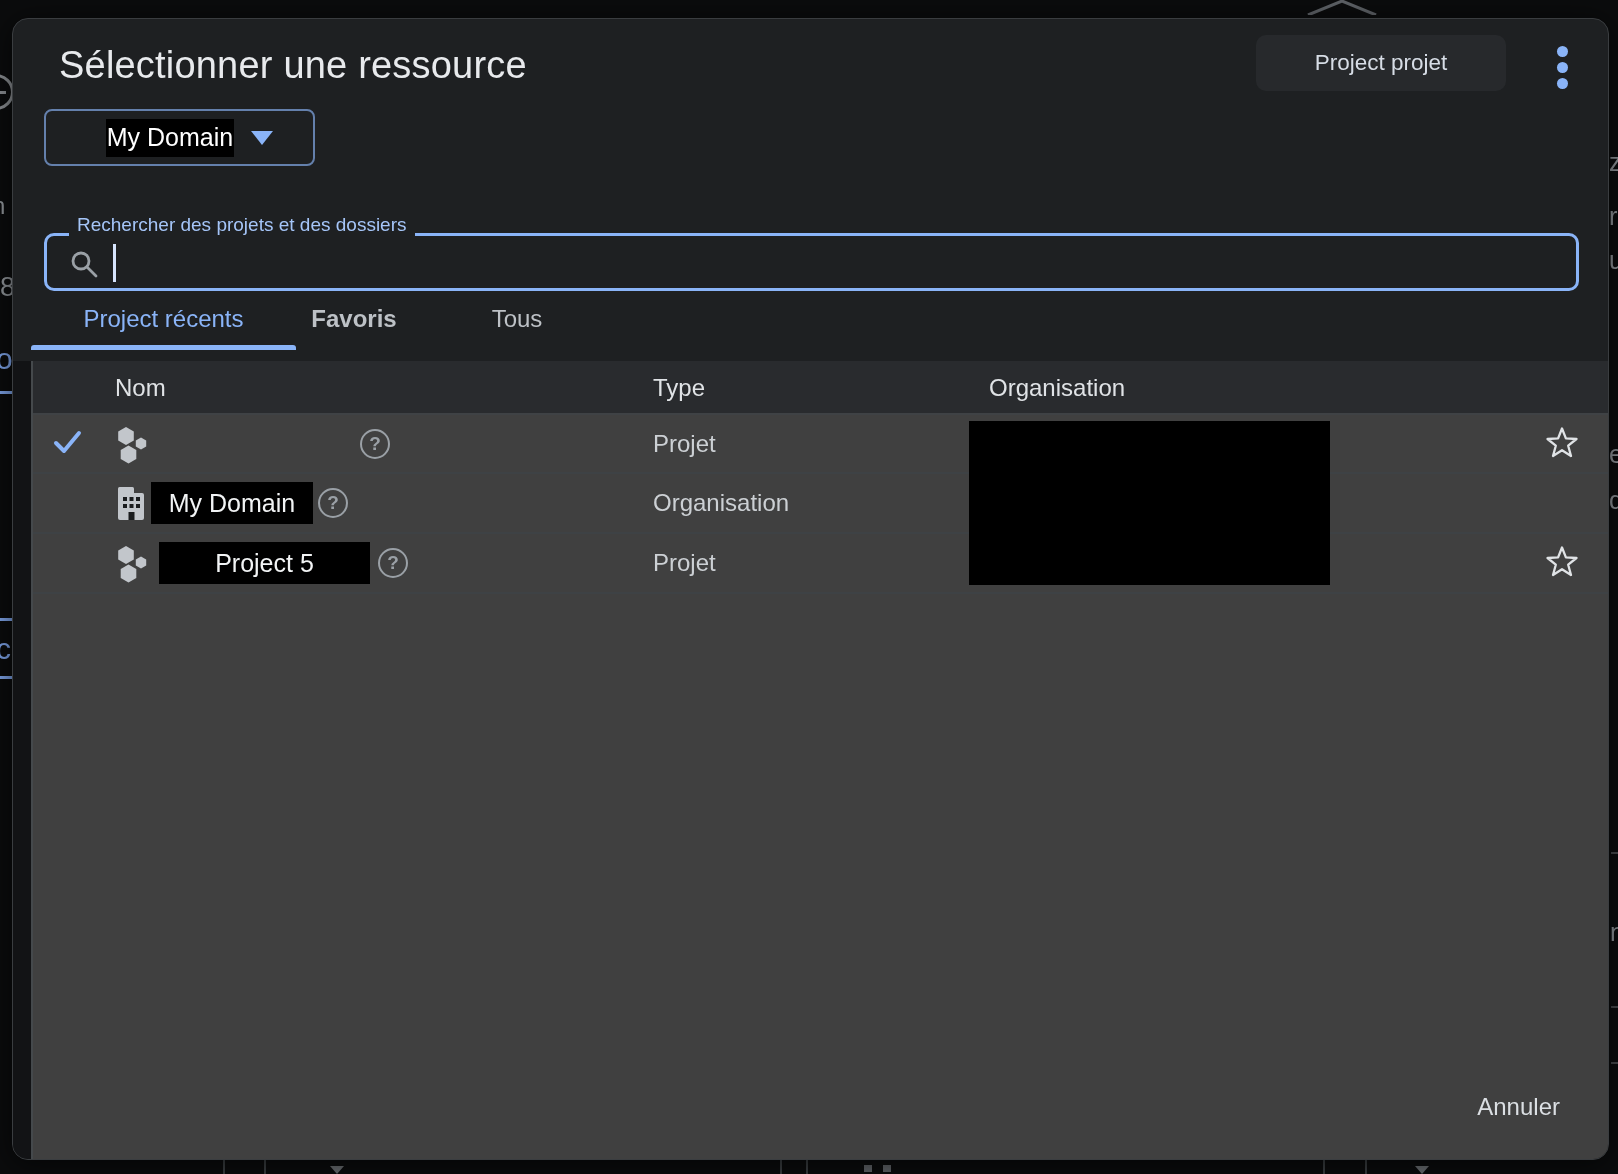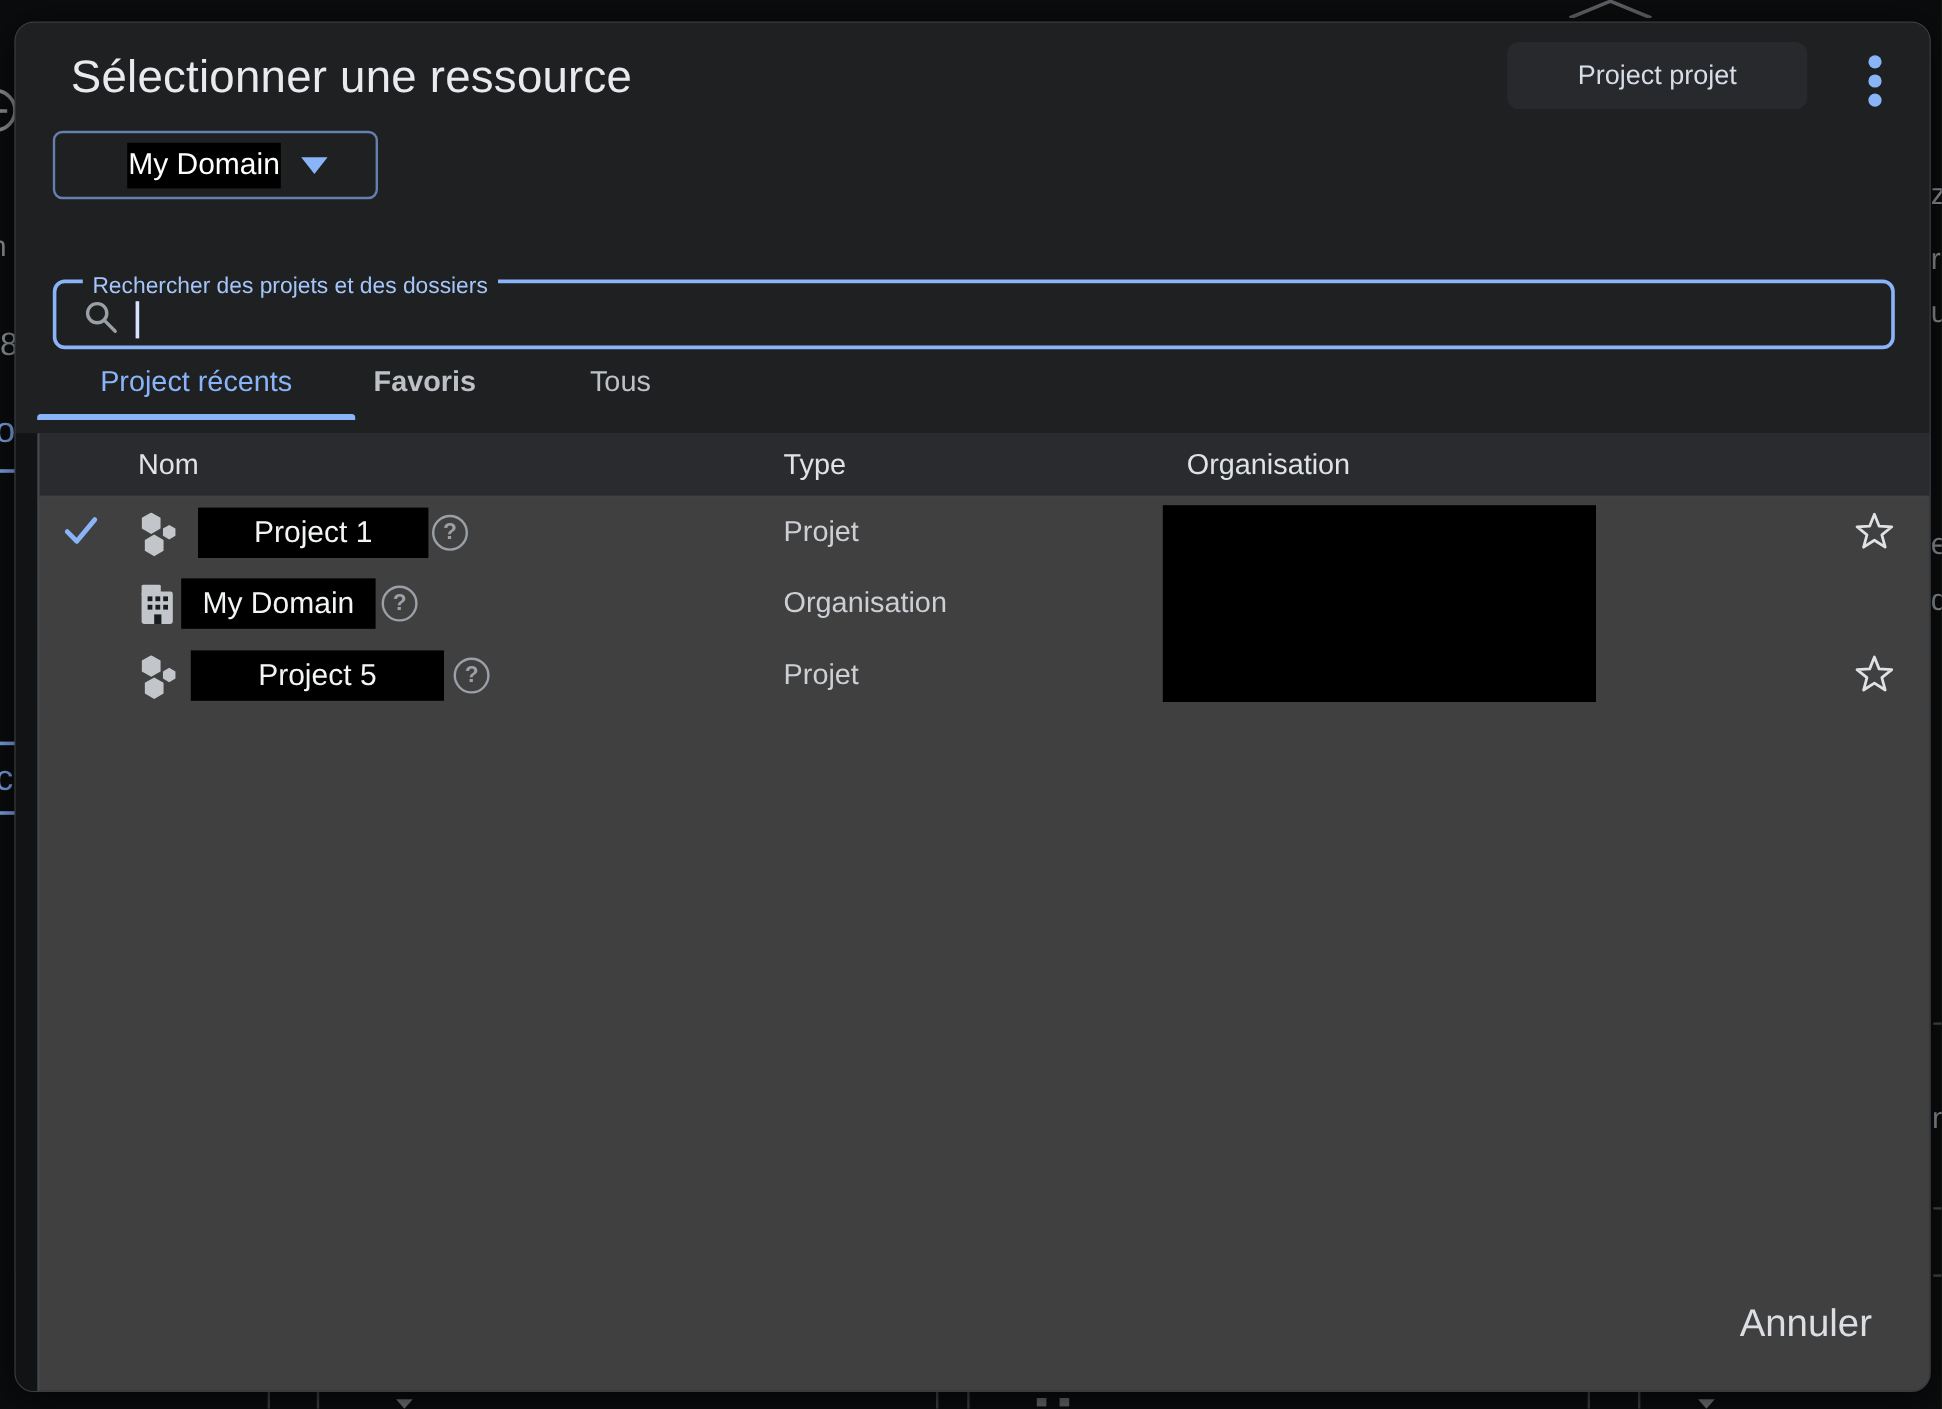--- a/index.html
+++ b/index.html
@@ -41,21 +41,21 @@
   .domain-box { margin-left:60px; width:128px; height:38px; background:#000; color:#ffffff;
                 font-size:25px; display:flex; align-items:center; justify-content:center; }
   .caret-down { margin-left:17px; width:0; height:0;
                 border-left:11px solid transparent; border-right:11px solid transparent;
                 border-top:14px solid #8ab4f8; }
 
   
   .search-field { position:absolute; left:31px; top:214px; width:1535px; height:58px;
                   border:3px solid #8ab4f8; border-radius:10px; }
   .search-label { position:absolute; left:56px; top:194px; height:24px; line-height:24px;
-                  padding:0 8px; background:#1e2022; color:#a5c5f8; font-size:19px; z-index:6;margin-top:14px; }
+                  padding:0 8px; background:#1e2022; color:#a5c5f8; font-size:19px; z-index:6; }
   .search-icon { position:absolute; left:22px; top:13px; }
   .search-caret { position:absolute; left:66px; top:8px; width:3px; height:38px; background:#d6e4fd; }
   .search-input { position:absolute; left:80px; top:4px; width:1400px; height:44px; background:transparent;
                   border:none; outline:none; color:#e8eaed; font-size:24px; font-family:inherit; }
 
   
   .tab { position:absolute; top:274px; height:52px; display:flex; align-items:center;
          justify-content:center; font-size:24px; color:#bdc1c6; cursor:pointer; }
   .tab.active { color:#8ab4f8; }
   .tab-underline { position:absolute; left:18px; top:326px; width:265px; height:5px;
@@ -78,21 +78,21 @@
   .help { position:absolute; top:14px; width:30px; height:30px; border:2.5px solid #9aa0a6;
           border-radius:50%; color:#9aa0a6; font-size:19px; font-weight:bold;
           display:flex; align-items:center; justify-content:center; }
   .type-cell { position:absolute; left:620px; top:0; height:57px; line-height:57px;
                font-size:24px; color:#ccd0d4; }
   .star { position:absolute; left:1512px; top:11px; cursor:pointer; }
   .redaction-big { position:absolute; left:936px; top:60px; width:361px; height:164px;
                    background:#000; z-index:4; }
 
   .cancel-btn { position:absolute; right:38px; bottom:30px; background:transparent; border:none;
-                color:#dbdfe3; font-size:32px; font-family:inherit; padding:8px 10px; cursor:pointer; }
+                color:#dbdfe3; font-size:24px; font-family:inherit; padding:8px 10px; cursor:pointer; }
 </style>
 </head>
 <body>
 
 <div class="back-circle">
     <span class="bar"></span>
   </div>
 <span class="frag" style="left:-8px; top:192px; font-size:24px;">n</span>
 <span class="frag" style="left:0; top:272px; font-size:27px;">8</span>
 <span class="frag" style="left:-4px; top:342px; font-size:30px; color:#7da3e8;">o</span>
@@ -175,21 +175,20 @@
 
     <div class="trow">
       <svg class="check" width="30" height="26" viewBox="0 0 30 26">
         <path d="M3,13 L11,21 L26,3" stroke="#8ab4f8" stroke-width="4" fill="none" stroke-linecap="round" stroke-linejoin="round"></path>
       </svg>
       <svg class="res-icon" width="34" height="37" viewBox="0 0 34 37">
         <polygon points="10,0 17.8,4.5 17.8,13.5 10,18 2.2,13.5 2.2,4.5" fill="#c2c6cb"></polygon>
         <polygon points="25,10.5 30.2,13.5 30.2,19.5 25,22.5 19.8,19.5 19.8,13.5" fill="#c2c6cb"></polygon>
         <polygon points="12.5,18.5 20.3,23 20.3,32 12.5,36.5 4.7,32 4.7,23" fill="#c2c6cb"></polygon>
       </svg>
-      <span class="name-box" style="left:132px; width:192px;">Project 1</span>
       <span class="help" style="left:327px;">?</span>
       <span class="type-cell">Projet</span>
       <svg class="star" width="34" height="34" viewBox="0 0 34 34">
         <path d="M17 2.5 L20.9 12.4 L31.5 13 L23.2 19.7 L26 30 L17 24.2 L8 30 L10.8 19.7 L2.5 13 L13.1 12.4 Z" stroke="#e0e3e6" stroke-width="2.3" fill="none" stroke-linejoin="round"></path>
       </svg>
     </div>
 
     <div class="trow" style="height:60px;">
       <svg class="org-icon" width="28" height="33" viewBox="0 0 28 33">
         <rect x="1" y="0" width="16" height="10" rx="1.5" fill="#c2c6cb"></rect>

